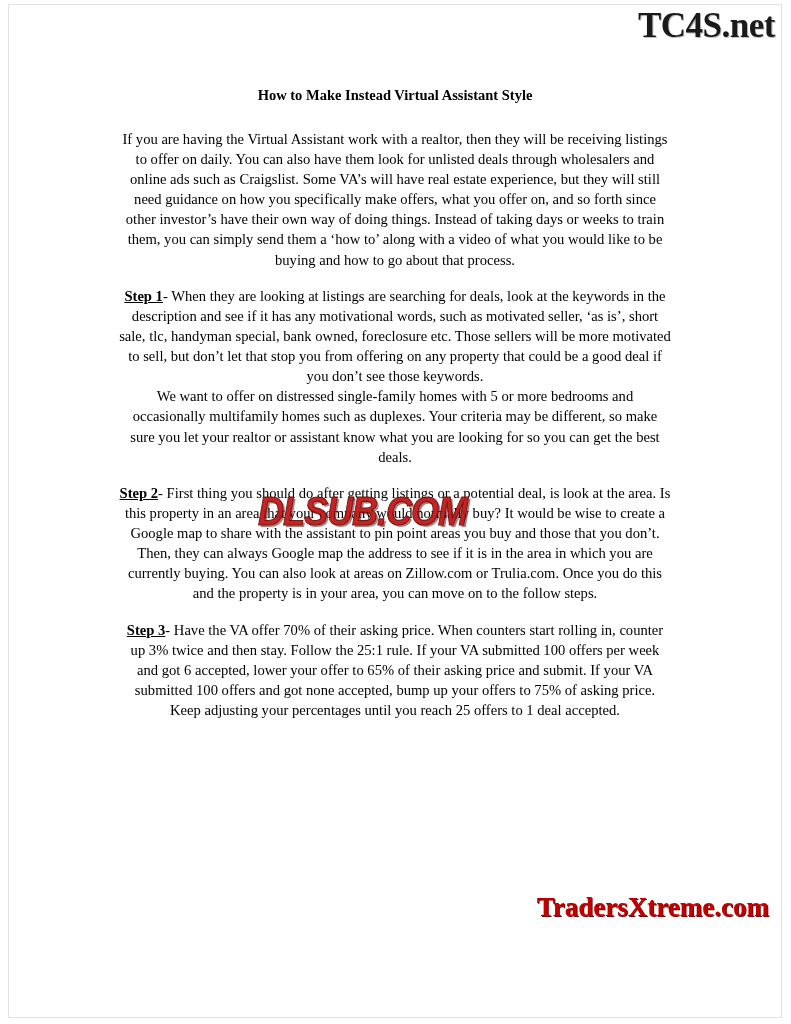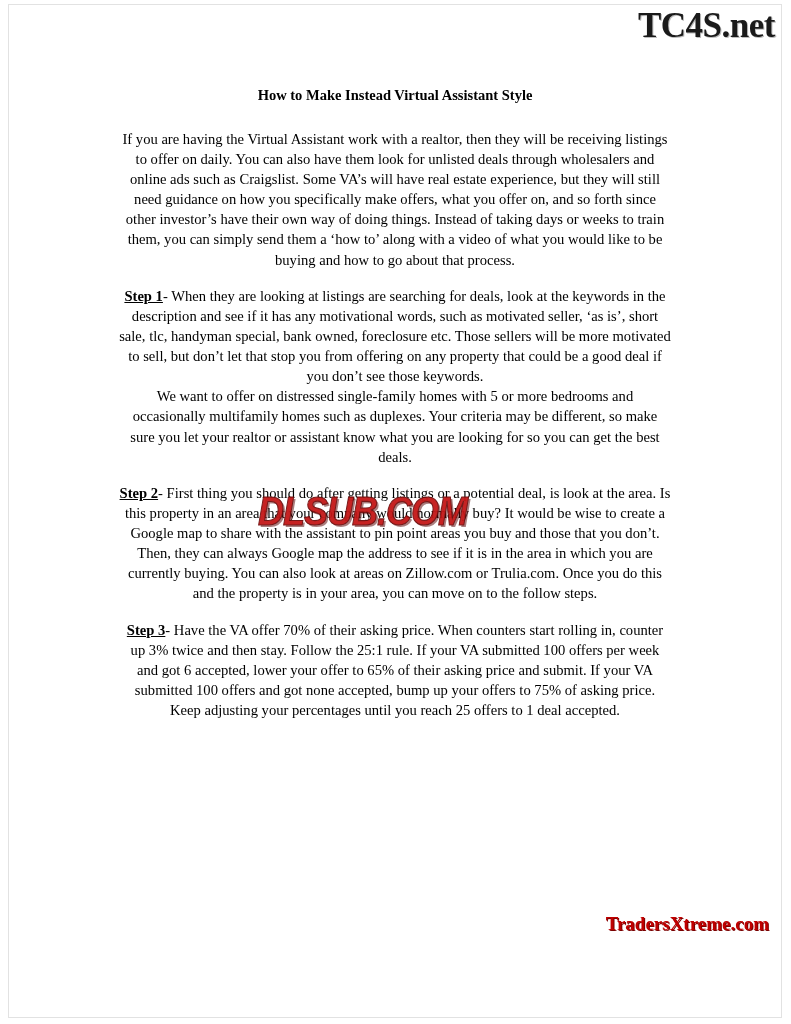--- a/index.html
+++ b/index.html
@@ -45,24 +45,24 @@
     font-weight: bold;
     font-size: 35px;
     color: #1a1a1a;
     letter-spacing: -0.5px;
     text-shadow: 1px 1px 0 #bdbdbd;
   }
 
   .watermark-bottom {
     position: absolute;
     right: 22px;
-    bottom: 18px;
+    bottom: 30px;
     font-family: "Liberation Serif", serif;
     font-weight: bold;
-    font-size: 19px;
+    font-size: 27px;
     color: #c00000;
     text-shadow: 1px 1px 0 #7a0000;
   }
 
   .watermark-center {
     position: absolute;
     left: 258px;
     top: 487px;
     font-family: "Liberation Sans", sans-serif;
     font-weight: bold;

